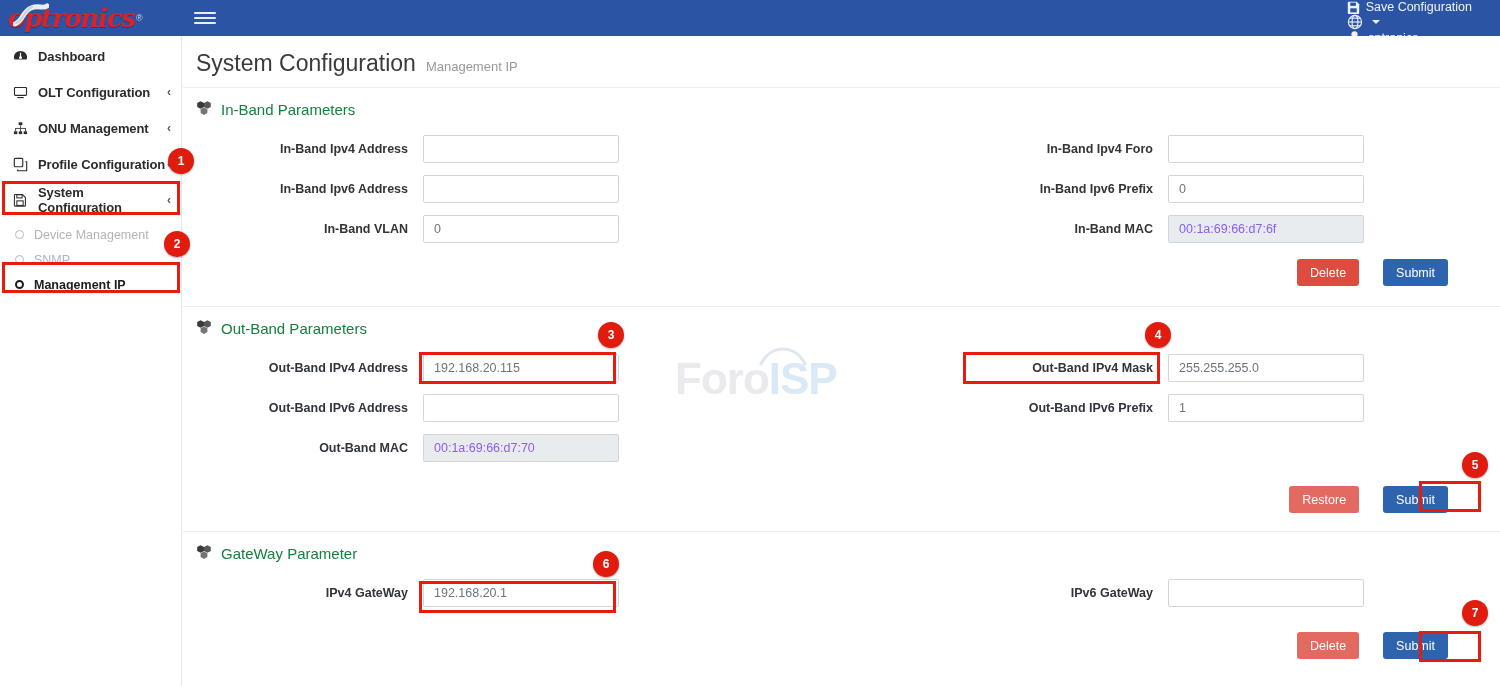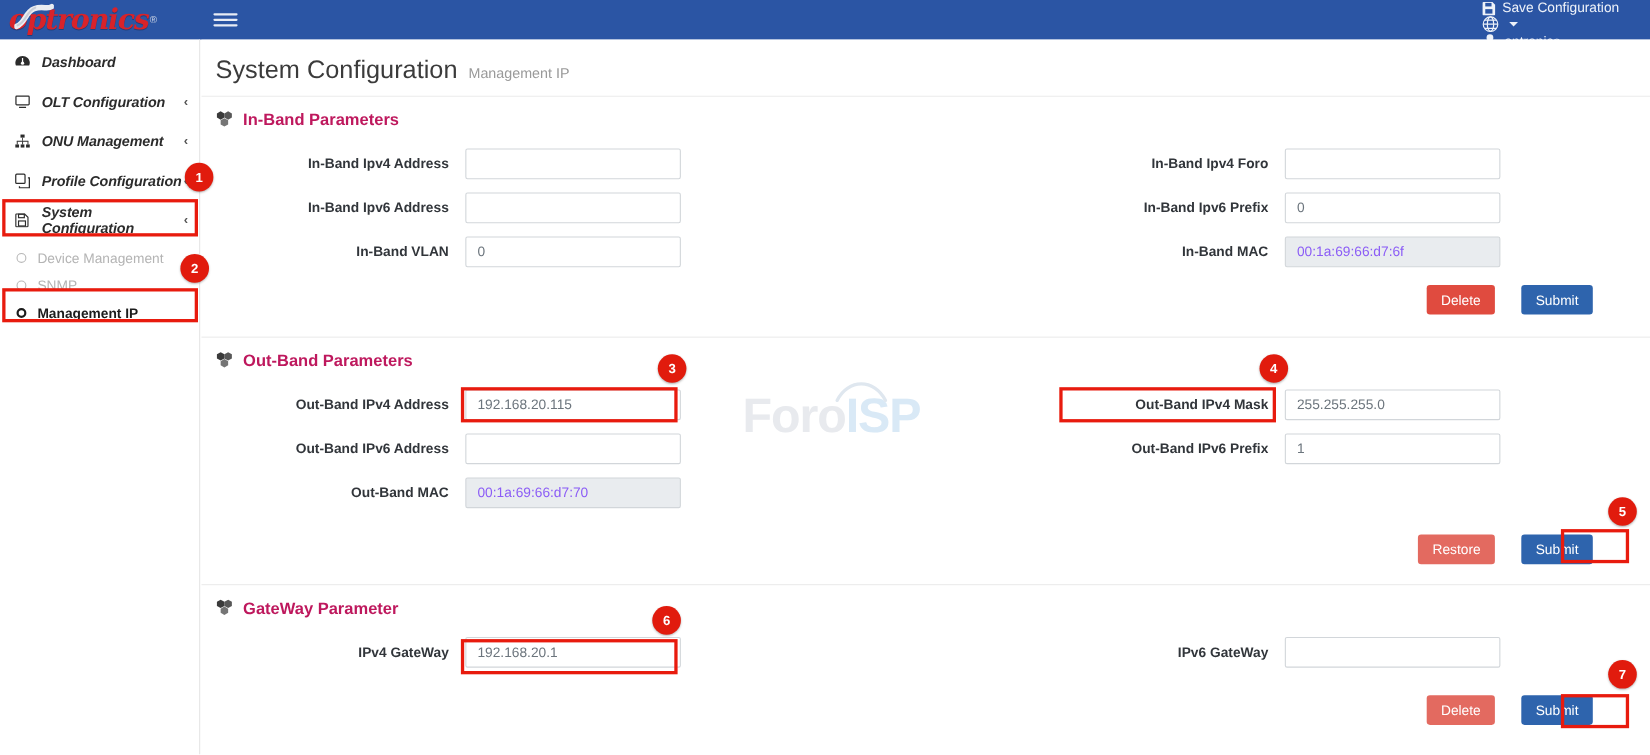--- a/index.html
+++ b/index.html
@@ -78,21 +78,21 @@
     display: flex; align-items: center;
     height: 36px; padding: 0 10px 0 10px;
     cursor: pointer; position: relative;
   }
   .nav-item .n-icon {
     width: 20px; display: inline-flex; justify-content: center;
     align-items: center; color: #2c2c2c; flex: 0 0 20px;
   }
   .nav-item .n-label {
     margin-left: 8px; font-size: 13px; font-weight: bold;
-    color: #2b2b2b; letter-spacing: -0.1px; font-style: italic;
+    color: #2b2b2b; letter-spacing: -0.1px;
   }
   .nav-item .n-arrow {
     margin-left: auto; font-size: 12px; color: #555; font-weight: bold;
   }
   .nav-sub {
     display: flex; align-items: center; height: 25px;
     padding-left: 12px; cursor: pointer;
   }
   .nav-sub .s-icon {
     width: 14px; height: 14px; flex: 0 0 14px;
@@ -138,21 +138,21 @@
 
   .panel {
     background: #fff;
     border-top: 1px solid #ededed;
     position: relative;
   }
   .panel-head {
     display: flex; align-items: center; gap: 9px;
     padding: 12px 0 10px 13px;
   }
-  .panel-title { font-size: 15px; color: #be185d; font-weight: bold; }
+  .panel-title { font-size: 15px; color: #15803d; }
 
   .form-grid {
     display: grid;
     grid-template-columns: 227px 196px 322px 227px 196px;
     row-gap: 0px;
     align-items: center;
     padding-left: 13px;
   }
   .f-label {
     font-size: 12.5px; font-weight: bold; color: #31353a;

